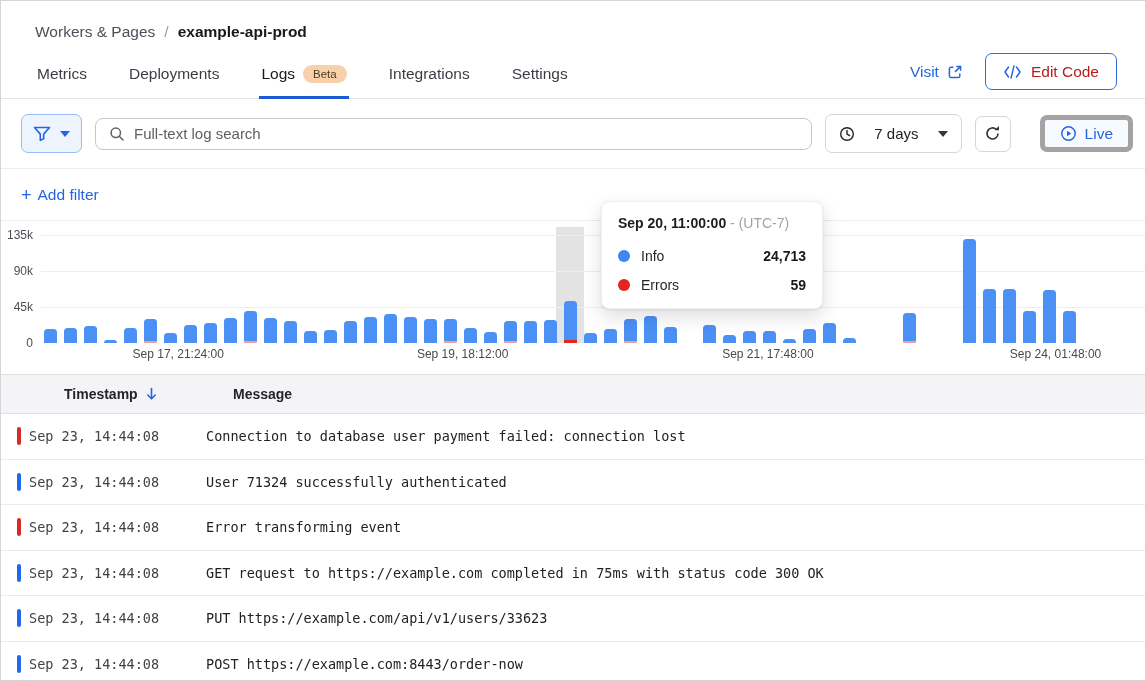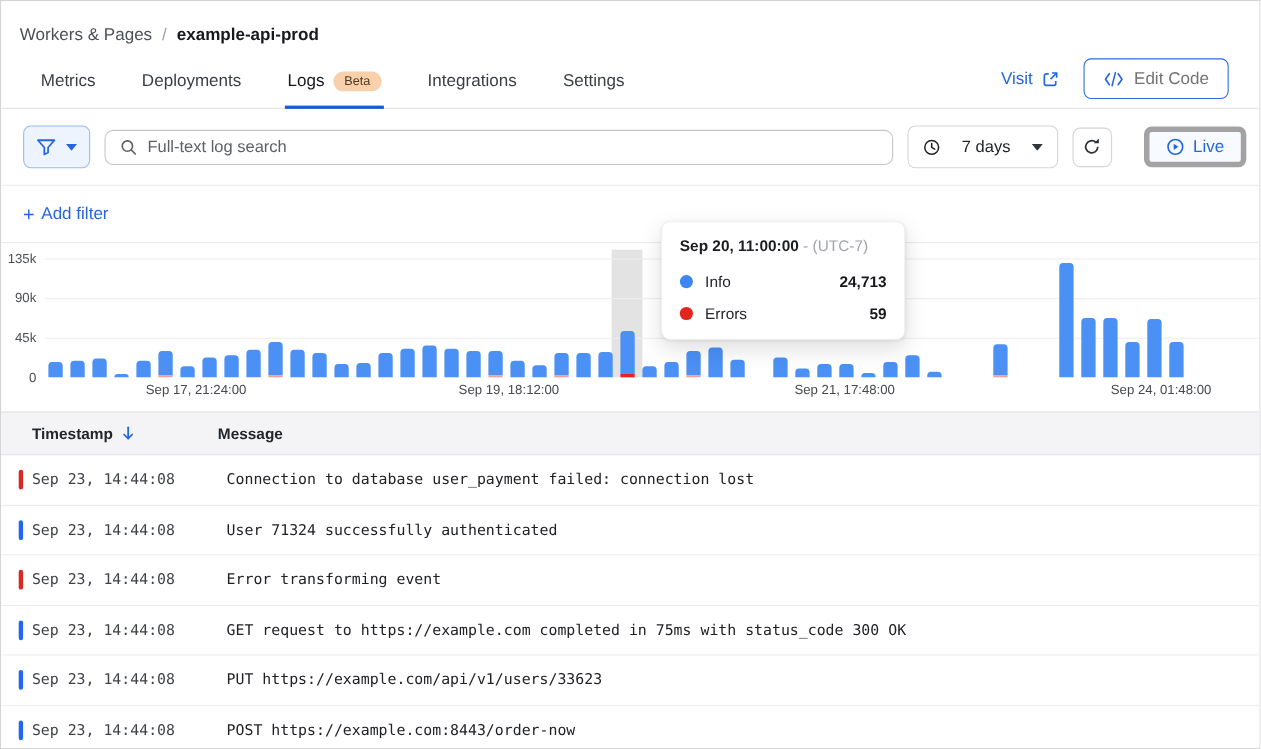--- a/index.html
+++ b/index.html
@@ -1,39 +1,39 @@
 <!DOCTYPE html>
 <html><head>
 <meta charset="utf-8">
 <style>
   * { box-sizing: border-box; margin: 0; padding: 0; }
   body { font-family: "Liberation Sans", sans-serif; background: #fff; }
   .page { position: relative; width: 1146px; height: 681px; border: 1px solid #d5d5d7;
           background: #fff; overflow: hidden; }
 
   
-  .breadcrumb { padding: 20px 0 0 17px; font-size: 15.5px; color: #4c5157;
+  .breadcrumb { padding: 20px 0 0 34px; font-size: 15.5px; color: #4c5157;
                 display: flex; align-items: center; gap: 9px; height: 42px; }
   .breadcrumb .sep { color: #9aa0a6; }
   .breadcrumb .current { color: #17191d; font-weight: 700; }
 
   .tabs-row { display: flex; align-items: flex-end; margin-top: 10px; padding: 0 28px 0 34px;
               border-bottom: 1px solid #e3e4e6; }
   .tabs { display: flex; align-items: flex-end; }
   .tab { display: flex; align-items: center; gap: 8px; font-size: 15.5px; color: #3a3e44;
          padding: 10px 2px 13px; margin-right: 38px; border-bottom: 3px solid transparent;
          margin-bottom: -1px; cursor: pointer; white-space: nowrap; }
   .tab.active { color: #17191d; font-weight: 500; border-bottom-color: #1d5bd6; }
   .beta-badge { background: #f8d0ab; color: #523c22; font-size: 11.5px; font-weight: 500;
                 padding: 3px 10px; border-radius: 11px; }
   .tab-actions { margin-left: auto; display: flex; align-items: center; gap: 22px; padding-bottom: 8px; }
   .visit-link { display: flex; align-items: center; gap: 8px; color: #2566e0; font-size: 15.5px;
                 cursor: pointer; text-decoration: none; }
   .edit-code { display: flex; align-items: center; gap: 9px; height: 37px; padding: 0 17px;
-               background: #fff; border: 1px solid #2f6be0; border-radius: 7px; color: #737373;
+               background: #fff; border: 1px solid #2f6be0; border-radius: 7px; color: #b91c1c;
                font-size: 15.5px; font-family: inherit; cursor: pointer; }
 
   
   .toolbar { display: flex; align-items: center; gap: 13px; height: 70px;
              padding: 0 12px 0 20px; border-bottom: 1px solid #ececee; }
   .filter-btn { display: flex; align-items: center; justify-content: center; gap: 9px;
                 width: 61px; height: 39px; background: #edf4fe; border: 1px solid #94bcf7;
                 border-radius: 7px; cursor: pointer; }
   .search { flex: 1; display: flex; align-items: center; gap: 9px; height: 32px;
             border: 1px solid #c3c7cc; border-radius: 8px; padding: 0 13px; background: #fff; }
@@ -86,21 +86,21 @@
   .tt-head .tt-dim { color: #a0a4aa; font-weight: 400; }
   .tt-row { display: flex; align-items: center; margin-top: 13px; font-size: 14px; color: #24262a; }
   .tt-row:first-of-type { margin-top: 17px; }
   .tt-dot { width: 12px; height: 12px; border-radius: 50%; margin-right: 11px; flex: none; }
   .tt-val { margin-left: auto; font-weight: 700; color: #17181b; }
 
   
   .thead { display: flex; align-items: center; height: 40px; background: #f4f4f6;
            border-top: 1px solid #dfe1e4; border-bottom: 1px solid #dfe1e4;
            font-size: 14px; font-weight: 700; color: #22262b; }
-  .th-ts { width: 197px; padding-left: 28px; display: flex; align-items: center; gap: 7px; }
+  .th-ts { width: 197px; padding-left: 28px; display: flex; align-items: center; gap: 7px; margin-left: 35px; }
   .th-msg { flex: 1; }
   .row { display: flex; align-items: center; height: 45.5px; flex: none;
          border-bottom: 1px solid #e9eaec; background: #fff; cursor: pointer; }
   .pill { width: 4px; height: 18px; border-radius: 2px; margin-left: 16px; flex: none; }
   .pill.lv-error { background: #d62b24; }
   .pill.lv-info  { background: #2268ef; }
   .ts  { width: 177px; margin-left: 8px; font-family: "DejaVu Sans Mono", monospace;
          font-size: 13.5px; color: #3f4348; flex: none; }
   .msg { font-family: "DejaVu Sans Mono", monospace; font-size: 13.5px; color: #202226;
          white-space: nowrap; overflow: hidden; }

